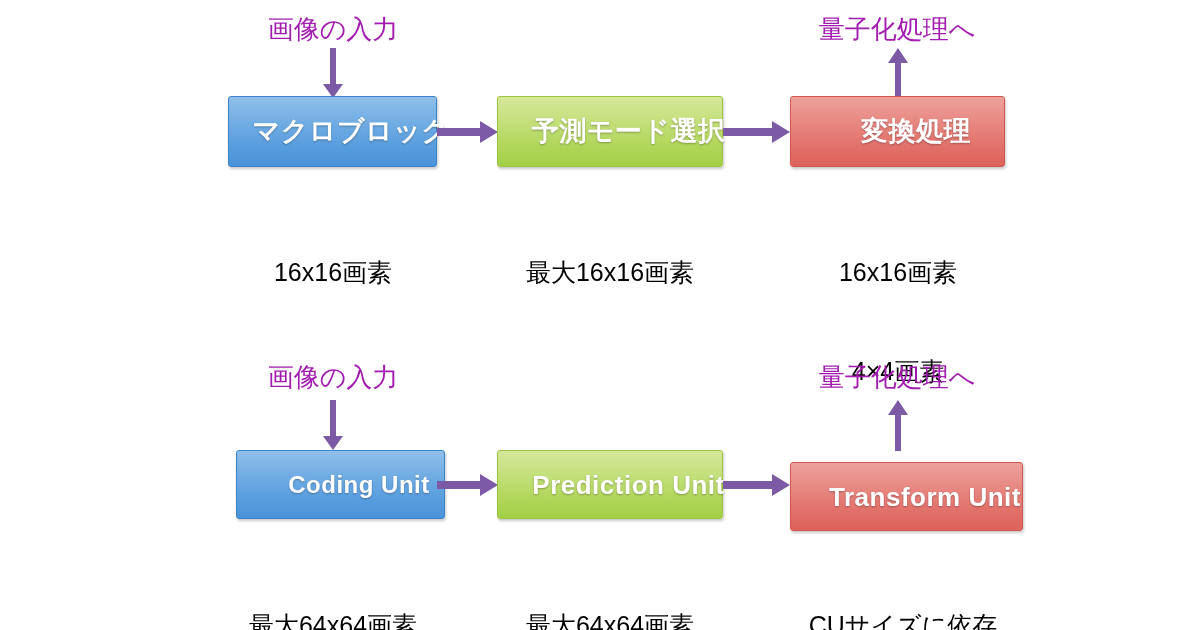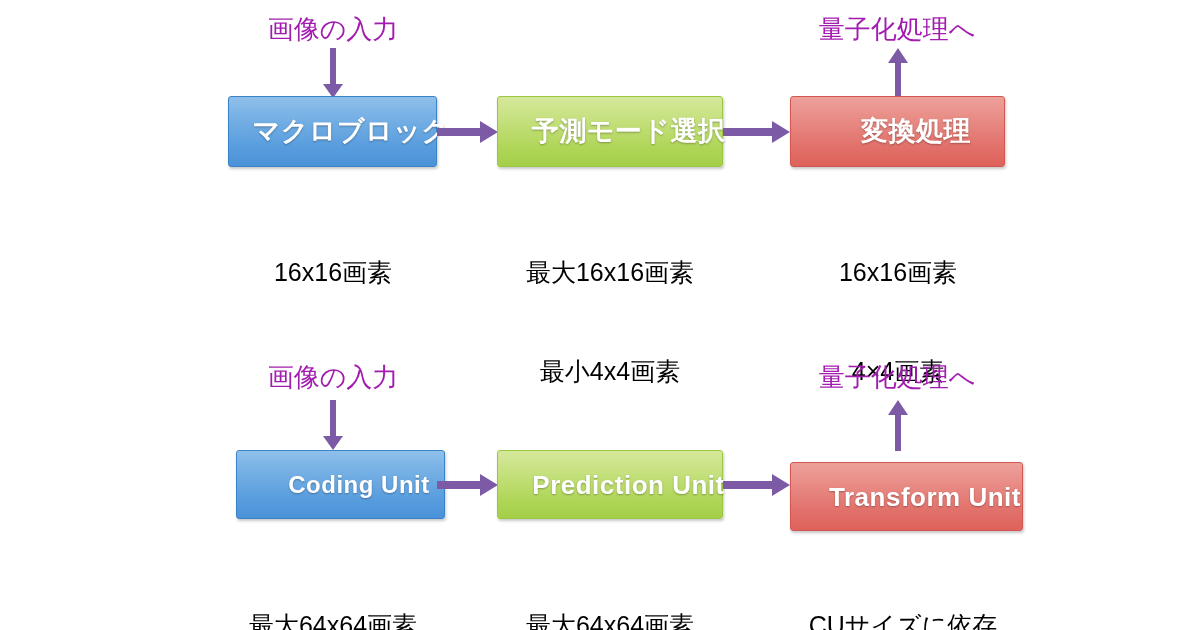--- a/index.html
+++ b/index.html
@@ -129,21 +129,20 @@
   <div class="box red" style="left:790px; top:96px; width:215px; height:71px; font-size:27px;">
     <span class="box-label">変換処理</span>
   </div>
 
   <div class="caption" style="left:213px; top:190px; width:240px;">
     <span class="cap-line">16x16画素</span>
   </div>
 
   <div class="caption" style="left:490px; top:190px; width:240px;">
     <span class="cap-line">最大16x16画素</span>
-    <span class="cap-line">最小4x4画素</span>
   </div>
 
   <div class="caption" style="left:778px; top:190px; width:240px;">
     <span class="cap-line">16x16画素</span>
     <span class="cap-line">4×4画素</span>
   </div>
 
   <div class="flow-label" style="left:213px; top:362px; width:240px;">画像の入力</div>
 
   <div class="arrow" style="left:321px; top:400px;">

